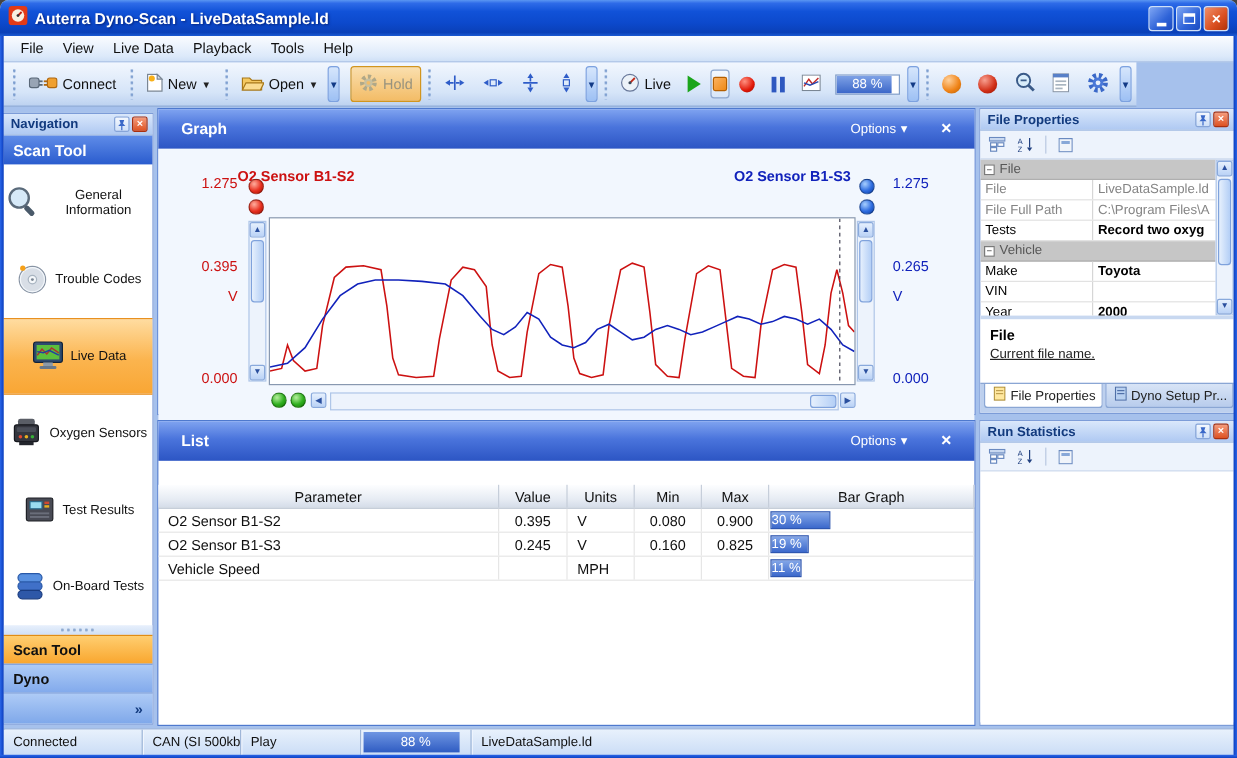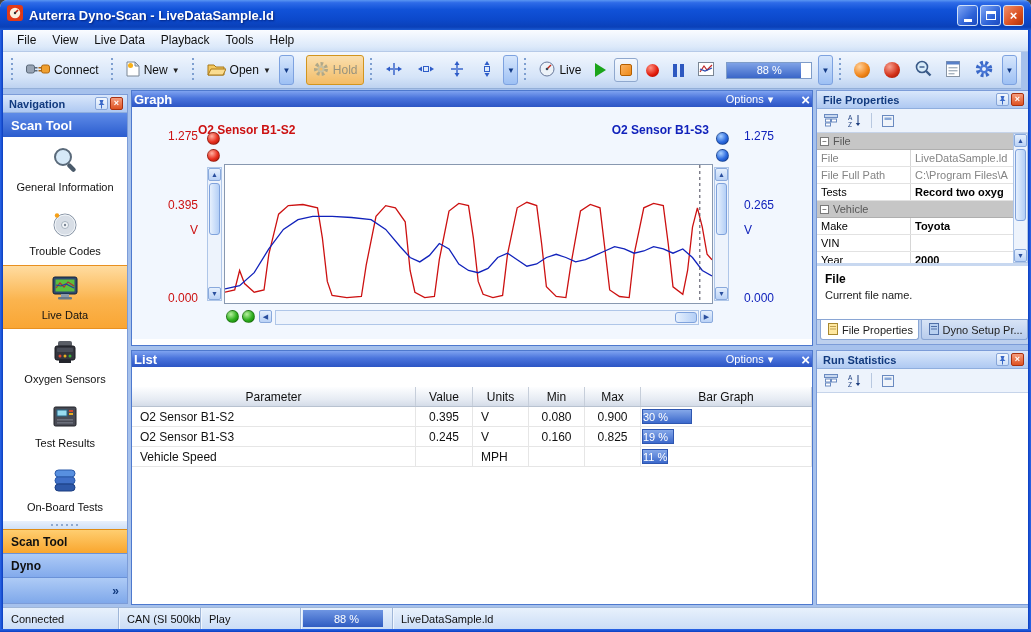--- a/index.html
+++ b/index.html
@@ -17,21 +17,21 @@
 .win-btns{display:flex;gap:2px;}
 .win-btn{width:21px;height:21px;border:1px solid #CFE0F8;border-radius:3px;display:flex;align-items:center;justify-content:center;color:#fff;font-size:13px;font-weight:bold;}
 .win-btn.minb,.win-btn.maxb{background:linear-gradient(135deg,#7FA6F4,#2E63D8 60%,#1C4BC0);}
 .win-btn.closeb{background:linear-gradient(135deg,#F0906A,#DA4F20 60%,#B03208);}
 .min-glyph{width:8px;height:3px;background:#fff;margin-top:10px;}
 .max-glyph{width:10px;height:9px;border:1px solid #fff;border-top-width:3px;}
 
 .menubar{position:absolute;left:3px;top:30px;width:1025px;height:22px;z-index:40;display:flex;align-items:center;padding-left:6px;
 background:linear-gradient(180deg,#FAFCFF,#DCE9FA 80%,#CFE0F6);border-bottom:1px solid #B6CAE8;}
 .menu-item{padding:0 8px;line-height:21px;font-size:12px;color:#111;}
-.toolbar{position:absolute;left:3px;top:52px;width:1018px;height:37px;z-index:40;display:flex;align-items:center;gap:2px;padding:0 4px;
+.toolbar{position:absolute;left:3px;top:52px;width:944px;height:37px;z-index:40;display:flex;align-items:center;gap:2px;padding:0 4px;
 background:linear-gradient(180deg,#F2F7FE,#D5E4F8 70%,#BDD2F0);border-bottom:1px solid #93AFD8;}
 .grip{width:5px;height:26px;margin:0 3px;background-image:radial-gradient(circle at 2px 2px,#7E9FD0 1px,rgba(0,0,0,0) 1.5px);background-size:5px 5px;}
 .tbtn{display:inline-flex;align-items:center;gap:4px;height:30px;padding:0 6px;border-radius:3px;font-size:12px;color:#101010;white-space:nowrap;}
 .ddbtn{width:15px;height:30px;border:1px solid #7DA2E0;border-radius:3px;background:linear-gradient(180deg,#D6E6FC,#9DC0F4);display:flex;align-items:center;justify-content:center;color:#123A86;font-size:8px;}
 .caret-sm{font-size:8px;color:#222;}
 .hold-btn{background:linear-gradient(180deg,#FADFAE,#F3BC66);border:1px solid #D2951E;color:#98937E;}
 .play-tri{width:0;height:0;border-left:11px solid #1BA51B;border-top:7px solid transparent;border-bottom:7px solid transparent;}
 .stop-btn{width:24px;height:24px;border:1px solid #8FA8CE;border-radius:3px;background:linear-gradient(180deg,#F4F8FE,#D8E6F8);display:flex;align-items:center;justify-content:center;}
 .stop-sq{width:12px;height:12px;background:linear-gradient(135deg,#FBB160,#EE8A18);border:1px solid #B55F00;border-radius:2px;}
 .rec-dot{width:13px;height:13px;border-radius:50%;background:radial-gradient(circle at 35% 30%,#FF9080,#E01808 60%,#8E0800);}
@@ -39,33 +39,33 @@
 .pause-ic div{width:4px;height:13px;background:#2E58C0;}
 .ball{width:16px;height:16px;border-radius:50%;}
 .ball.orange{background:radial-gradient(circle at 35% 30%,#FFD09A,#F08418 58%,#B45C00);}
 .ball.redb{background:radial-gradient(circle at 35% 30%,#F8A090,#D23018 58%,#8E1000);}
 .tprogress{width:86px;height:17px;border:1px solid #7E9CC8;background:#fff;position:relative;overflow:hidden;margin:0 4px;}
 .tprogress .fill{position:absolute;left:0;top:0;bottom:0;background:linear-gradient(180deg,#7FA2E6,#3A66C8);}
 .tprogress .ptext{position:absolute;inset:0;display:flex;align-items:center;justify-content:center;color:#fff;font-size:11px;}
 
 .panel{position:absolute;background:#fff;border:1px solid #4E79CE;}
 .panel-lt{border:1px solid #7C9CD8;}
-.panel-hdr-dark{height:16px;display:flex;align-items:center;padding:0 2px;color:#fff;
+.panel-hdr-dark{height:33px;display:flex;align-items:center;padding:0 19px;color:#fff;
 background:linear-gradient(180deg,#7FA3F0 0%,#4A74DC 45%,#2C55C4 100%);}
 .panel-hdr-dark .ttl{font-weight:bold;font-size:13px;flex:1;}
 .panel-hdr-dark .opts{font-size:11px;display:flex;align-items:center;gap:4px;margin-right:28px;}
 .panel-hdr-dark .hx{font-weight:bold;font-size:15px;line-height:1;}
 .panel-hdr-light{height:18px;display:flex;align-items:center;padding:0 4px;border-bottom:1px solid #8FAEDE;
 background:linear-gradient(180deg,#D9E7FB,#AFC9F2);}
 .panel-hdr-light .ttl{font-size:11px;font-weight:bold;color:#123A7E;flex:1;padding-left:2px;}
 .hbtn{width:13px;height:13px;border:1px solid #87A5D8;border-radius:2px;display:flex;align-items:center;justify-content:center;margin-left:2px;}
 .hbtn.pin{background:linear-gradient(180deg,#F4F8FE,#CFE0F8);}
 .hbtn.xr{background:linear-gradient(180deg,#F59C7C,#DE5222);border-color:#A83010;color:#fff;font-size:9px;font-weight:bold;line-height:1;}
 
-.nav-item{height:64px;display:flex;flex-direction:column;align-items:center;justify-content:center;gap:4px;font-size:11px;color:#111;text-align:center;}
+.nav-item{height:64px;display:flex;align-items:center;justify-content:center;gap:4px;font-size:11px;color:#111;text-align:center;}
 .nav-item.selected{background:linear-gradient(180deg,#FFDCA0 0%,#FBB44E 55%,#F9A634 100%);border-top:1px solid #E89020;border-bottom:1px solid #E89020;}
 .nav-group-hdr{height:24px;display:flex;align-items:center;padding:0 8px;color:#fff;font-weight:bold;font-size:13px;
 background:linear-gradient(180deg,#5F8CE8,#2A5CCE);}
 .nav-grip{height:8px;background:linear-gradient(180deg,#E8F0FC,#D0E0F6);display:flex;align-items:center;justify-content:center;}
 .nav-grip div{width:30px;height:4px;background-image:radial-gradient(circle at 2px 2px,#8FAAD0 1px,rgba(0,0,0,0) 1.4px);background-size:5px 4px;}
 .nav-bar{height:24px;display:flex;align-items:center;padding:0 8px;font-size:12px;font-weight:bold;color:#101010;}
 .nav-bar.orange{background:linear-gradient(180deg,#FFCE70,#F9A62E);border-top:1px solid #E08C14;}
 .nav-bar.blueb{background:linear-gradient(180deg,#AECBF6,#82AAEC);border-top:1px solid #6A92D8;}
 .nav-bar.chev{height:26px;background:linear-gradient(180deg,#AECBF6,#7FA8EA);justify-content:flex-end;color:#123A7E;font-weight:bold;border-top:1px solid #6A92D8;}
 
@@ -105,21 +105,21 @@
 .pg-inner{position:absolute;left:0;top:0;right:15px;}
 .pg-cat{display:flex;align-items:center;height:17px;background:#C6C6C6;color:#585858;padding-left:3px;gap:4px;border-bottom:1px solid #AFAFAF;}
 .pm{width:9px;height:9px;border:1px solid #7A7A7A;background:#fff;font-size:8px;line-height:7px;text-align:center;color:#303030;}
 .pg-row{display:grid;grid-template-columns:94px 1fr;height:17px;border-bottom:1px solid #E2E2E2;}
 .pg-key{padding:2px 4px;border-right:1px solid #D6D6D6;overflow:hidden;white-space:nowrap;color:#000;}
 .pg-val{padding:2px 4px;overflow:hidden;white-space:nowrap;color:#000;}
 .muted{color:#848484;}
 .boldv{font-weight:bold;}
 .pg-desc{height:56px;border-top:3px solid #C8D8F0;background:#fff;padding:6px 8px;}
 .pg-desc .t{font-size:12px;font-weight:bold;color:#000;}
-.pg-desc .d{font-size:11px;color:#222;margin-top:3px;}
+.pg-desc .d{font-size:11px;color:#222;margin-top:3px;text-decoration:underline;}
 .fp-tabs{height:25px;background:#BDD0EE;display:flex;align-items:flex-start;padding-left:3px;gap:2px;border-top:1px solid #8AA6D4;}
 .fp-tab{display:flex;align-items:center;gap:4px;height:20px;padding:0 7px;font-size:11px;border:1px solid #8AA6D4;border-top:none;border-radius:0 0 3px 3px;background:linear-gradient(180deg,#D8E4F6,#B8CCEC);color:#222;white-space:nowrap;overflow:hidden;}
 .fp-tab.active{background:#fff;}
 
 .statusbar{position:absolute;left:3px;top:607px;width:1025px;height:22px;z-index:40;display:flex;align-items:stretch;
 background:linear-gradient(180deg,#E8F1FC,#CBDDF6);border-top:1px solid #9FB6D8;}
 .sbp{border-right:1px solid #9FB6D8;box-shadow:1px 0 0 #F0F6FE;padding:0 8px;display:flex;align-items:center;font-size:11px;color:#101010;white-space:nowrap;overflow:hidden;}
 .sbp.prog{position:relative;padding:2px;}
 .sbp.prog .fill{position:absolute;left:2px;top:2px;bottom:2px;background:linear-gradient(180deg,#6E95E2,#2F5CC2);}
 .sbp.prog .ptext{position:absolute;inset:0;display:flex;align-items:center;justify-content:center;color:#fff;font-size:11px;}

